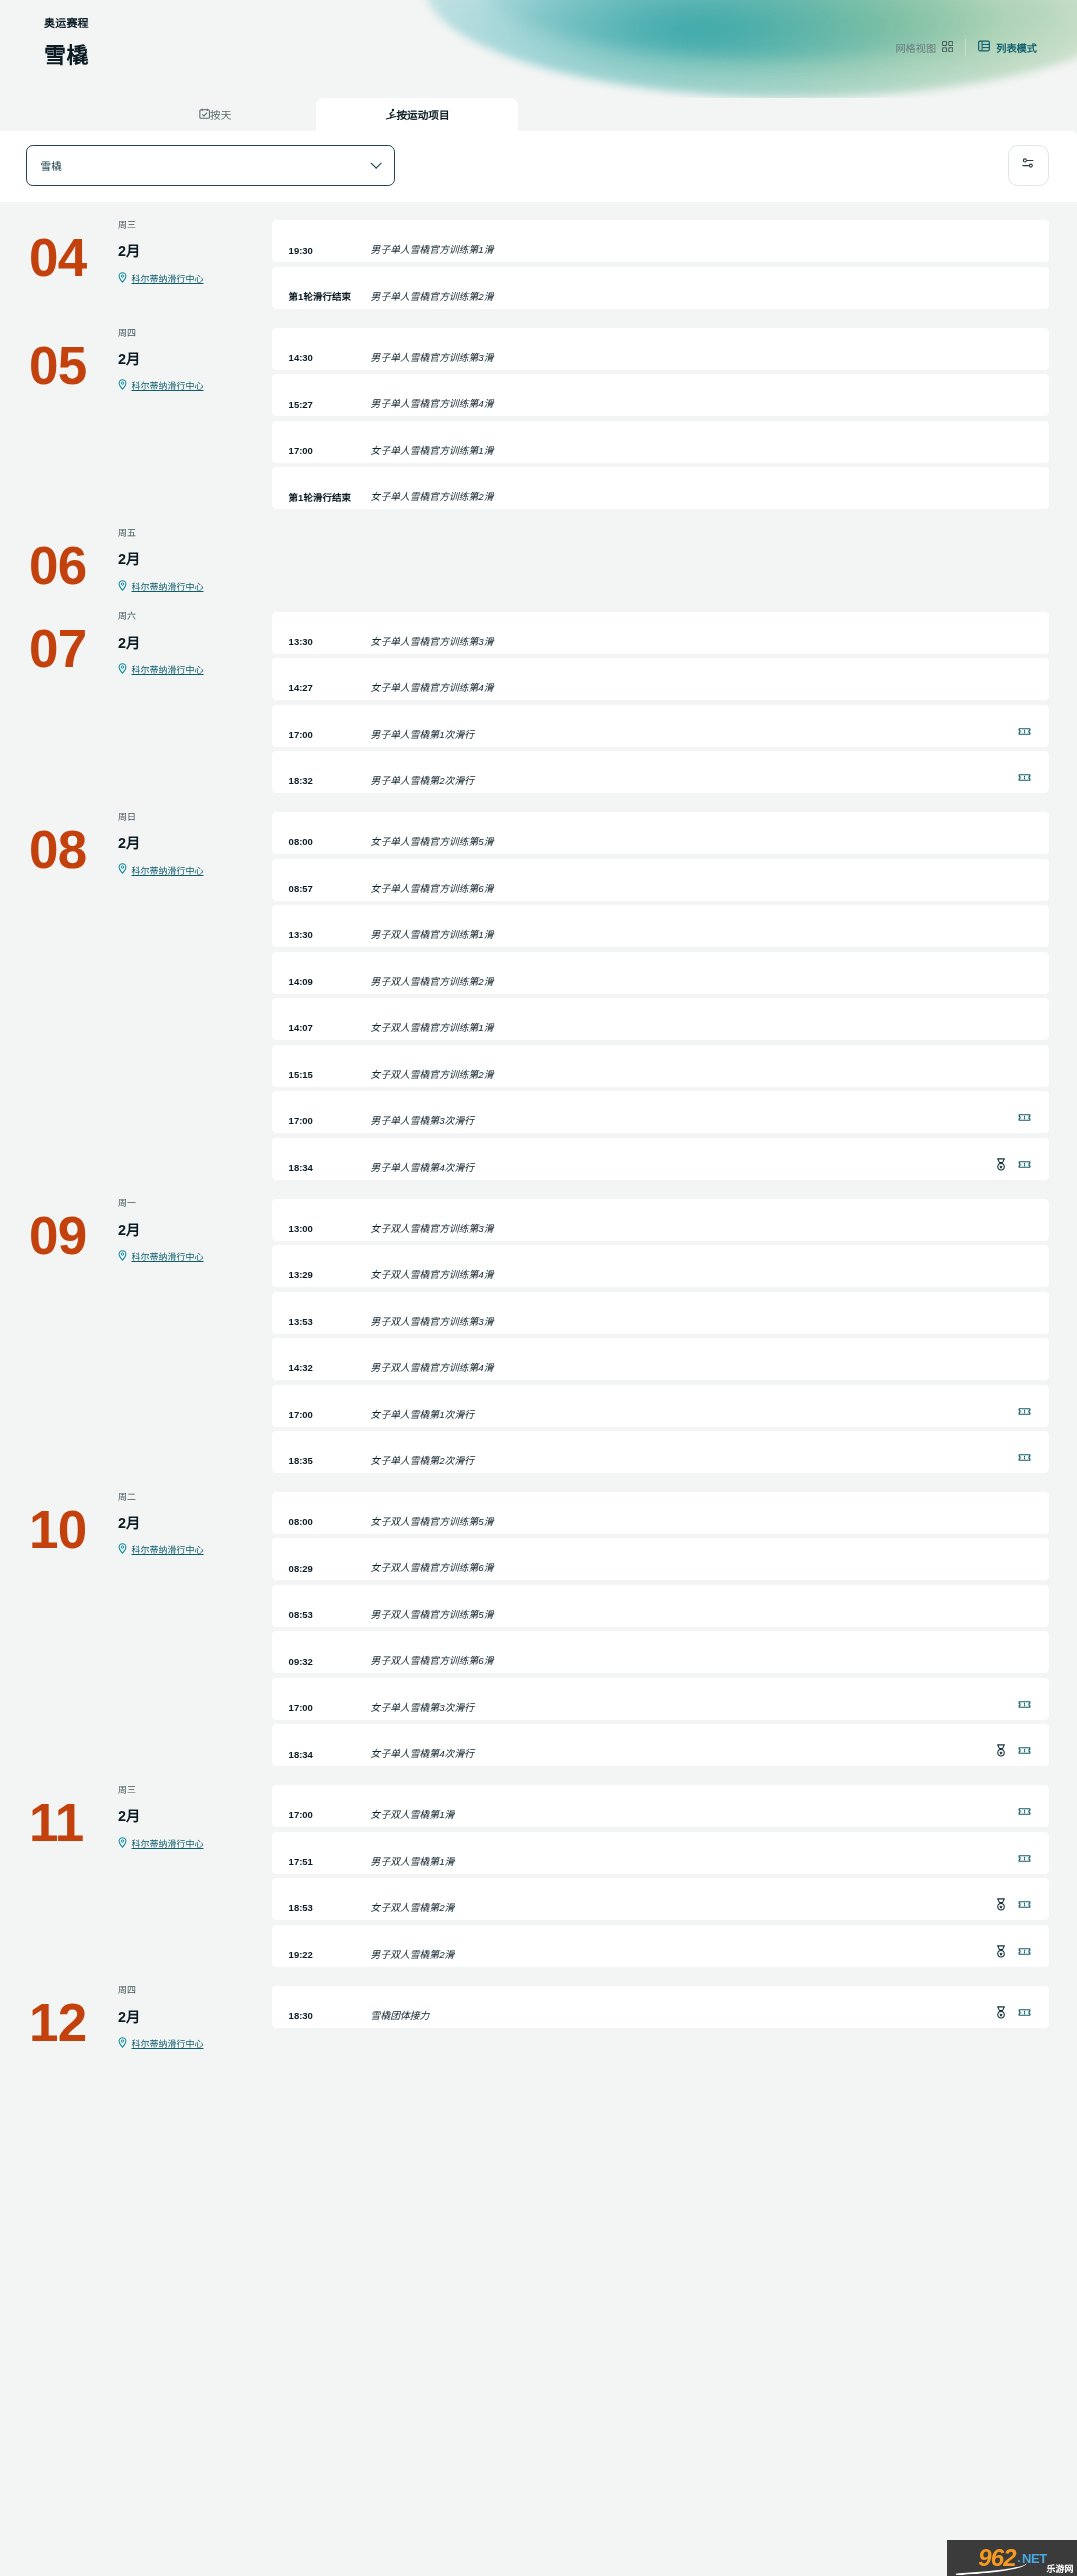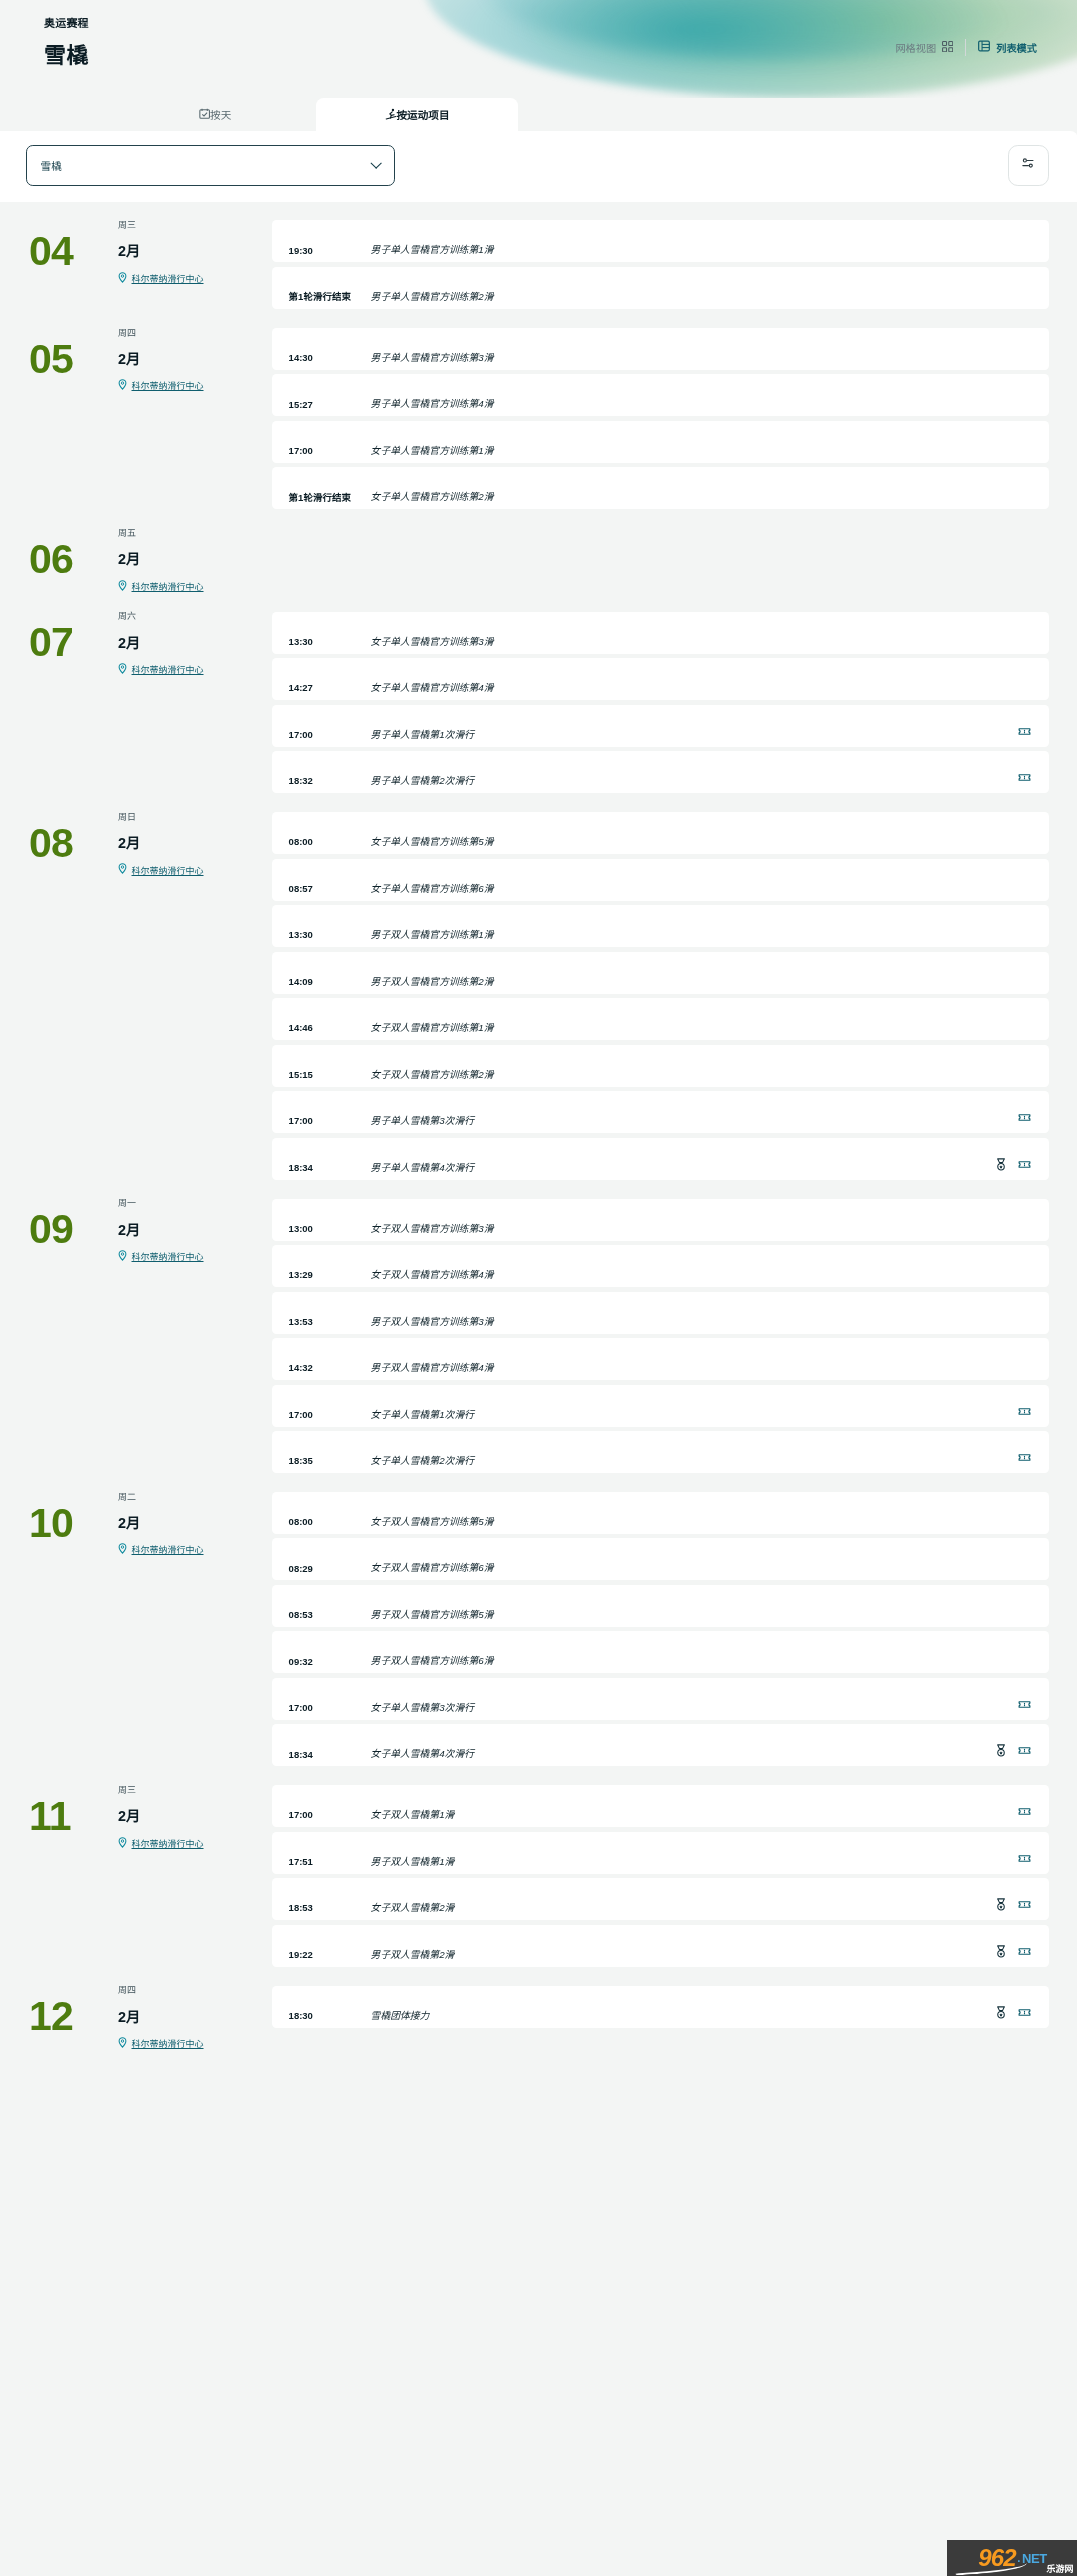--- a/index.html
+++ b/index.html
@@ -95,22 +95,22 @@
     border: 0.8px solid #dfe4e4; border-radius: 9.8px;
     background: #fff; display: flex; align-items: center; justify-content: center;
     cursor: pointer;
   }
 
   
   .schedule { padding: 0 29px 0 0; }
   .day-block { display: flex; align-items: flex-start; padding-top: 16.6px; }
   .day-left { width: 272px; flex: 0 0 272px; display: flex; padding-left: 29px; }
   .day-num {
-    font-size: 41px; font-weight: 800; line-height: 1;
-    letter-spacing: -0.8px; color: #4d7c0f;
+    font-size: 53px; font-weight: 800; line-height: 1;
+    letter-spacing: -0.8px; color: #c2410c;
     width: 83px; padding-top: 13px;
   }
   .day-meta { padding-left: 6px; }
   .day-dow { font-size: 9px; color: #42545b; margin-bottom: 8.3px; }
   .day-month { font-size: 14.4px; font-weight: 700; color: #0b1c24; }
   .day-venue {
     display: flex; align-items: center; gap: 4.5px;
     margin-top: 11.3px; font-size: 9px; color: #0f5e6e;
   }
   .day-venue span.vtext { text-decoration: underline; cursor: pointer; }
@@ -400,21 +400,21 @@
           <div class="ev-time">13:30</div>
           <div class="ev-name">男子双人雪橇官方训练第1滑</div>
           <div class="ev-icons"></div>
         </div>
         <div class="event-row">
           <div class="ev-time">14:09</div>
           <div class="ev-name">男子双人雪橇官方训练第2滑</div>
           <div class="ev-icons"></div>
         </div>
         <div class="event-row">
-          <div class="ev-time">14:46</div>
+          <div class="ev-time">14:07</div>
           <div class="ev-name">女子双人雪橇官方训练第1滑</div>
           <div class="ev-icons"></div>
         </div>
         <div class="event-row">
           <div class="ev-time">15:15</div>
           <div class="ev-name">女子双人雪橇官方训练第2滑</div>
           <div class="ev-icons"></div>
         </div>
         <div class="event-row">
           <div class="ev-time">17:00</div>

